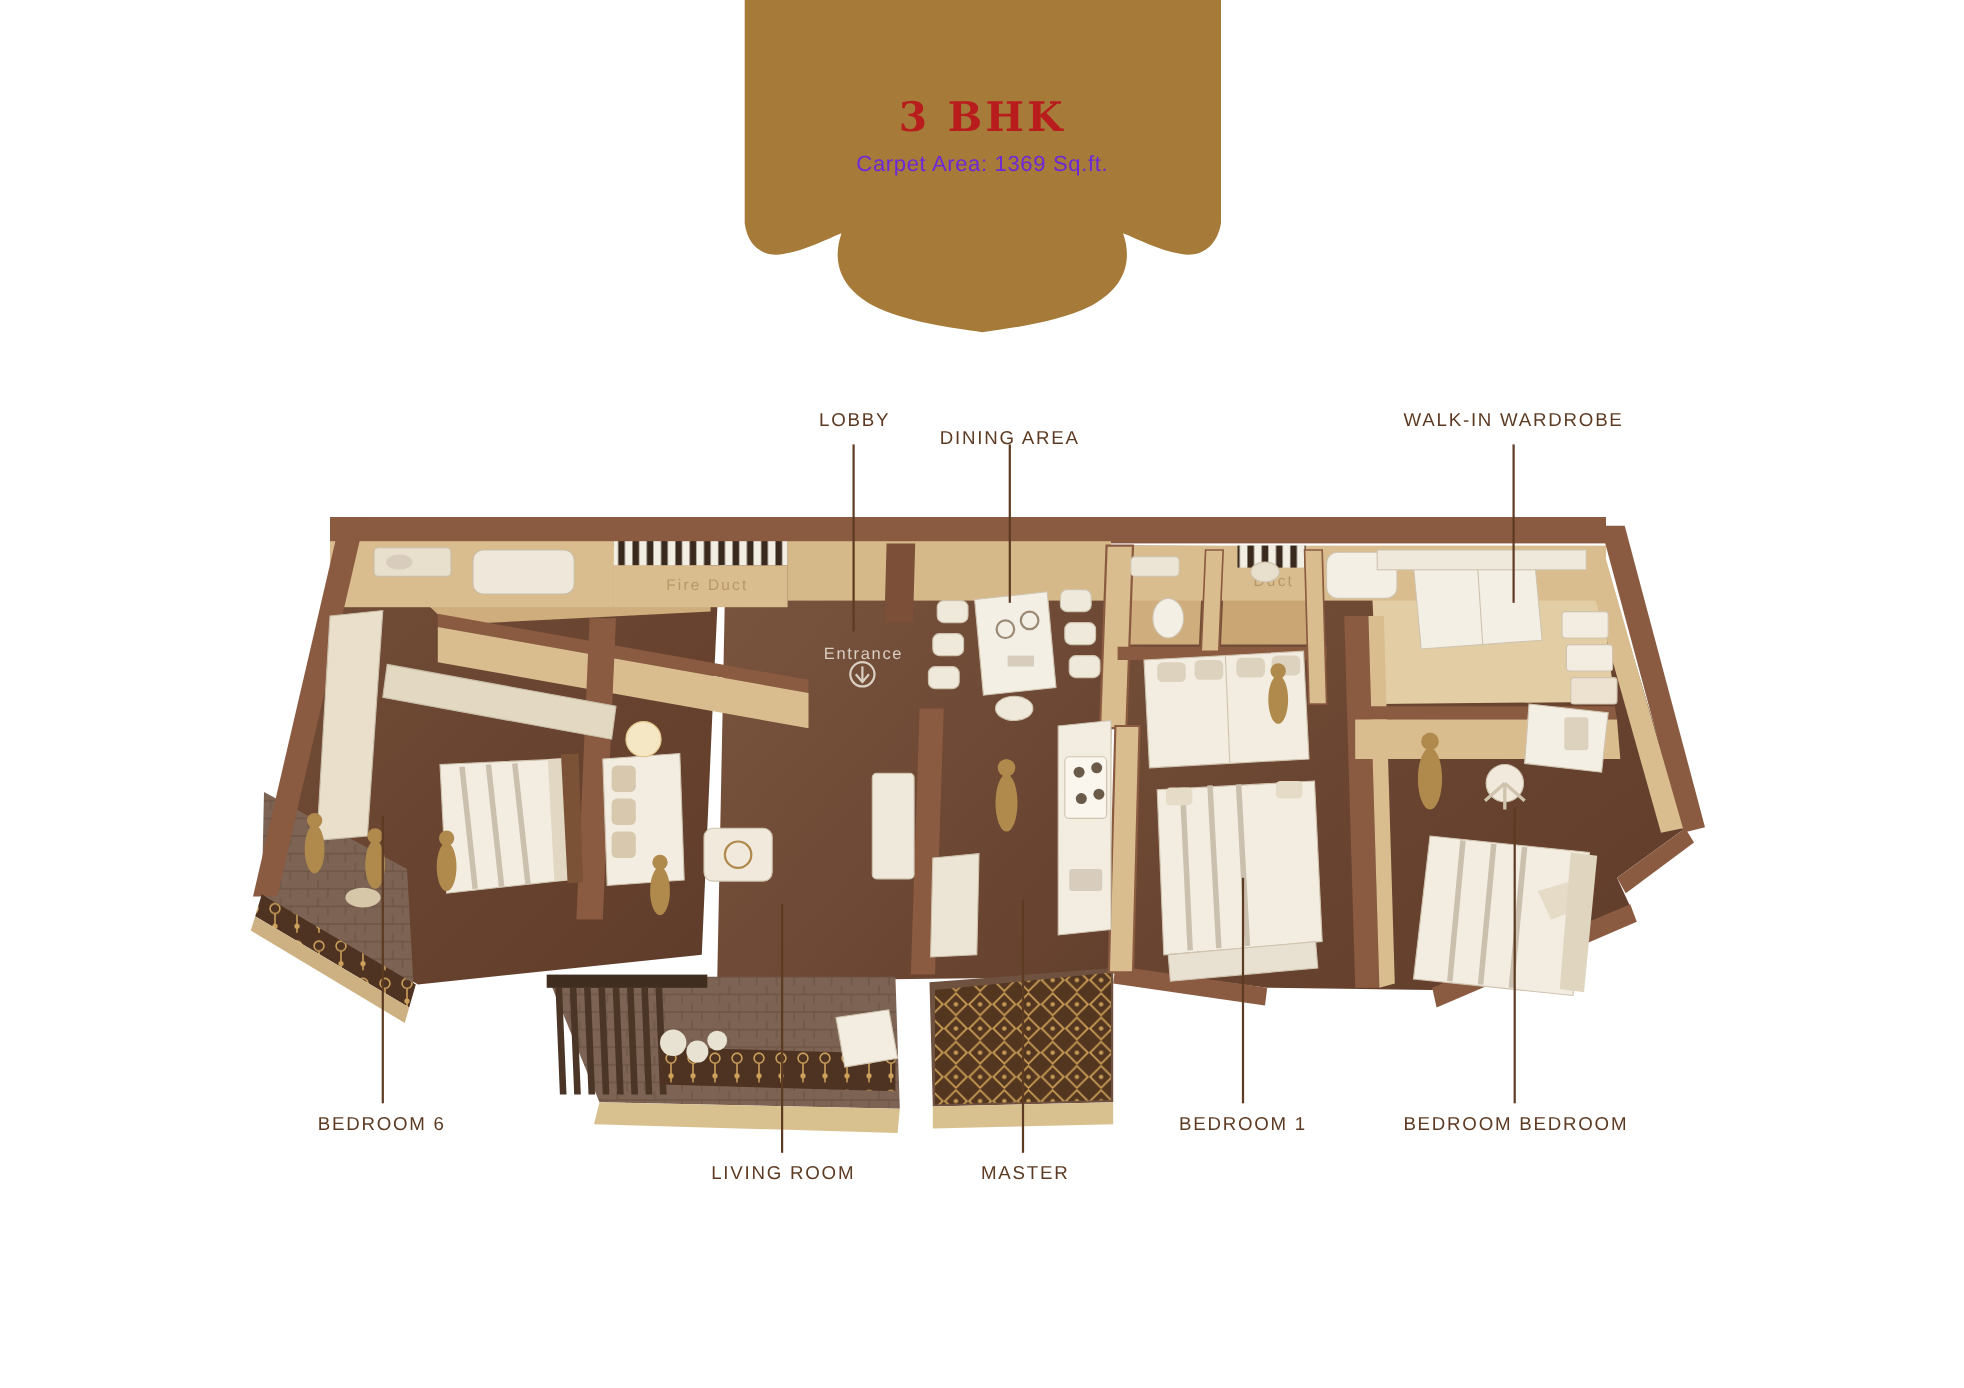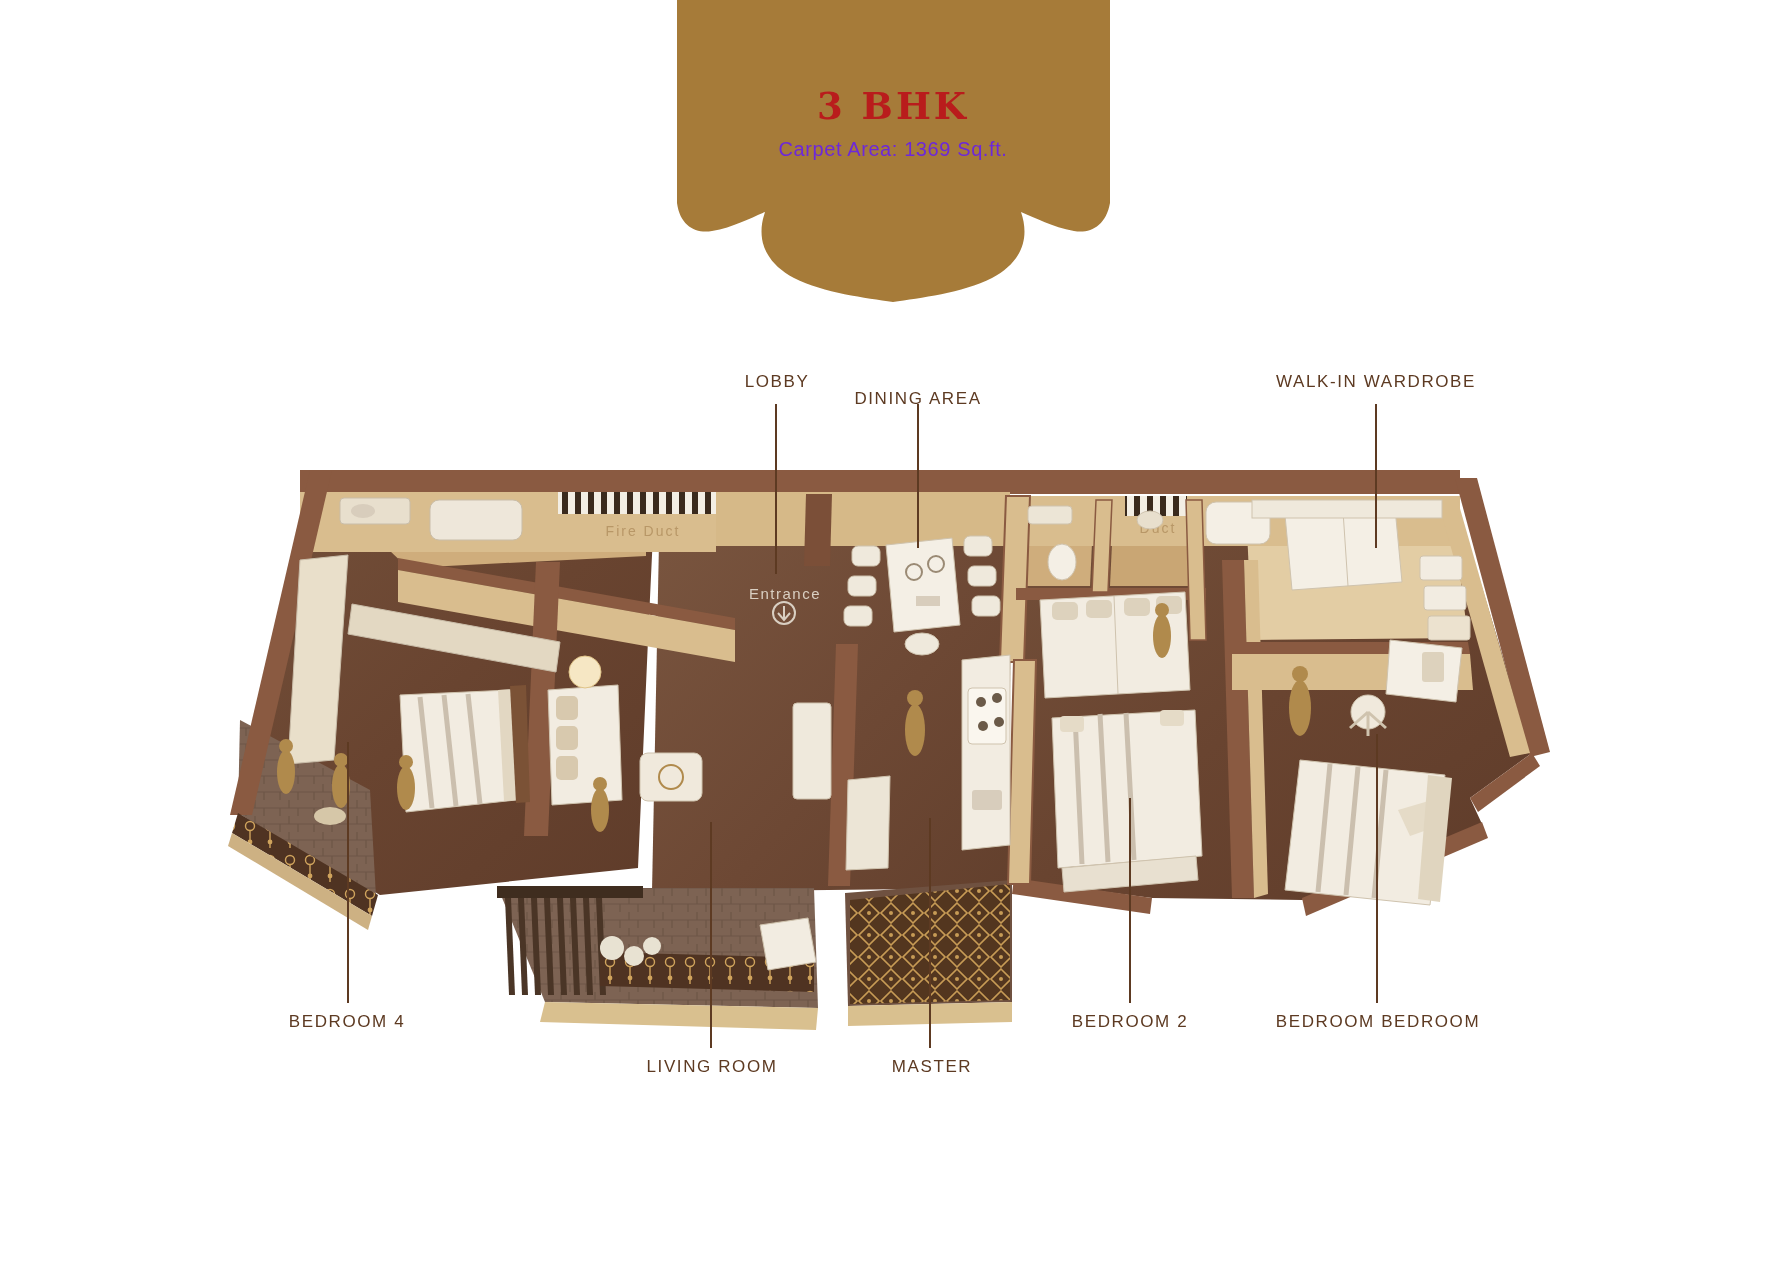--- a/index.html
+++ b/index.html
@@ -274,19 +274,19 @@
 <div class="line" style="left:1375px;top:404px;height:144px;"></div>
 <div class="line" style="left:347px;top:742px;height:261px;"></div>
 <div class="line" style="left:710px;top:822px;height:226px;"></div>
 <div class="line" style="left:929px;top:818px;height:230px;"></div>
 <div class="line" style="left:1129px;top:798px;height:205px;"></div>
 <div class="line" style="left:1376px;top:734px;height:269px;"></div>
 
 <div class="label" style="left:777px;top:372px;">LOBBY</div>
 <div class="label" style="left:918px;top:389px;">DINING AREA</div>
 <div class="label" style="left:1376px;top:372px;">WALK-IN WARDROBE</div>
-<div class="label" style="left:347px;top:1012px;">BEDROOM 4</div>
-<div class="label" style="left:1130px;top:1012px;">BEDROOM 2</div>
+<div class="label" style="left:347px;top:1012px;">BEDROOM 6</div>
+<div class="label" style="left:1130px;top:1012px;">BEDROOM 1</div>
 <div class="label" style="left:1378px;top:1012px;">BEDROOM BEDROOM</div>
 <div class="label" style="left:712px;top:1057px;">LIVING ROOM</div>
 <div class="label" style="left:932px;top:1057px;">MASTER</div>
 
 </div>
 
 </body></html>

